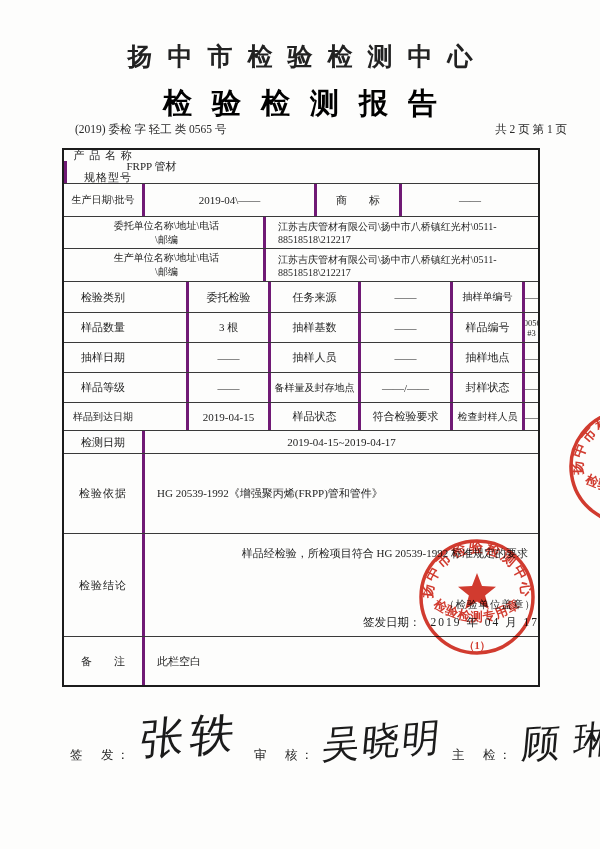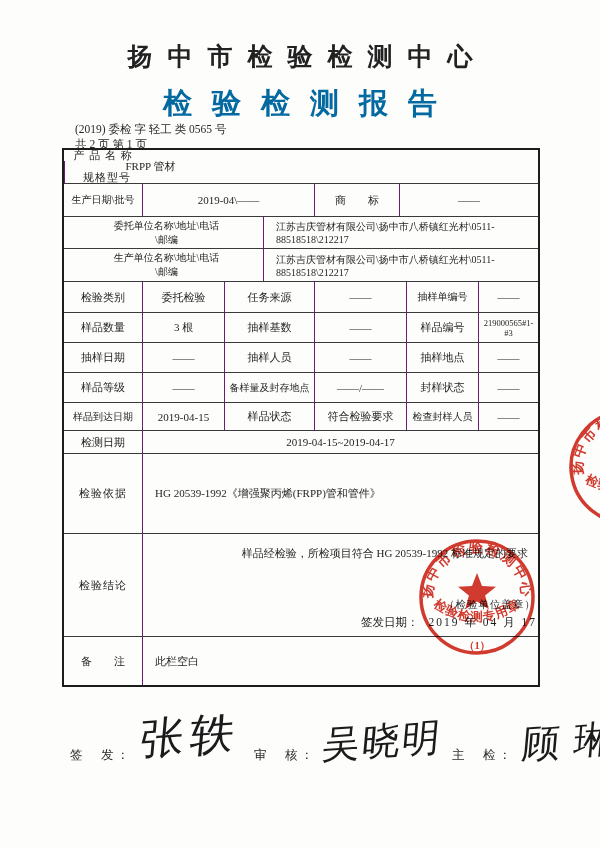--- a/index.html
+++ b/index.html
@@ -2,38 +2,38 @@
 <html><head>
 <meta charset="utf-8">
 <style>
   html,body{margin:0;padding:0;background:#e8e8e8;}
   .page{position:relative;width:600px;height:849px;margin:0 auto;background:#fdfdfc;
         overflow:hidden;font-family:"Liberation Serif","DejaVu Serif",serif;color:#1e1e1e;}
   
   .org-title{position:absolute;top:40px;left:0;width:100%;text-align:center;
              font-size:25px;font-weight:bold;letter-spacing:15px;text-indent:15px;color:#222;}
   .report-title{position:absolute;top:84px;left:0;width:100%;text-align:center;
-             font-size:29px;font-weight:bold;letter-spacing:20px;text-indent:20px;color:#0369a1;}
+             font-size:29px;font-weight:bold;letter-spacing:20px;text-indent:20px;color:#000000;}
   .docline{position:absolute;top:122px;left:75px;right:33px;display:flex;
-           justify-content:space-between;font-size:11.5px;color:#2a2a2a;flex-direction:column;}
+           justify-content:space-between;font-size:11.5px;color:#2a2a2a;}
   
   .tbl{position:absolute;left:62px;top:148px;width:478px;border:2.5px solid #1c1c1c;box-sizing:border-box;}
   .tr{display:flex;border-top:1px solid #3a3a3a;box-sizing:border-box;}
   .tr:first-child{border-top:none;flex-direction:column;}
-  .td{border-left:1px solid #701a75;box-sizing:border-box;display:flex;align-items:center;
+  .td{border-left:3px solid #701a75;box-sizing:border-box;display:flex;align-items:center;
       justify-content:center;text-align:center;font-size:11px;padding:0 2px;overflow:hidden;}
   .td:first-child{border-left:none;}
   .left{justify-content:flex-start;text-align:left;padding-left:12px;}
   .sm{font-size:10px;}
   .xs{font-size:8.5px;letter-spacing:0;}
   .lab{letter-spacing:1px;}
   
   .cA1{width:78px;} .cA2{width:172px;} .cA3{width:85px;} .cA4{flex:1;}
   .cB1{width:159px;padding-left:48px;} .cB2{flex:1;margin-left:40px;}
-  .cC1{width:78px;} .cC2{width:82px;} .cC3{width:90px;} .cC4{width:92px;} .cC5{width:72px;} .cC6{flex:1;}
+  .cC1{width:78px;} .cC2{width:82px;margin-left:44px;} .cC3{width:90px;} .cC4{width:92px;} .cC5{width:72px;} .cC6{flex:1;}
   .cD1{width:78px;} .cD2{flex:1;}
   
   .concl{position:relative;display:block;padding:12px 10px 0 14px;text-align:right;font-size:11px;}
   .sealnote{position:absolute;right:2px;top:64px;font-size:10.5px;letter-spacing:1px;color:#2a2a2a;}
   .issueline{position:absolute;left:218px;bottom:6px;font-size:11.5px;white-space:nowrap;color:#1e1e1e;}
   .issueline .dt{margin-left:10px;letter-spacing:2px;}
   
   .signs{position:absolute;left:70px;top:692px;right:14px;height:72px;display:flex;align-items:flex-end;}
   .slabel{font-size:12.5px;letter-spacing:3px;color:#2a2a2a;white-space:nowrap;}
   .sig{font-family:"DejaVu Sans",sans-serif;color:#1b1b1b;transform:rotate(-4deg) skewX(-9deg);

